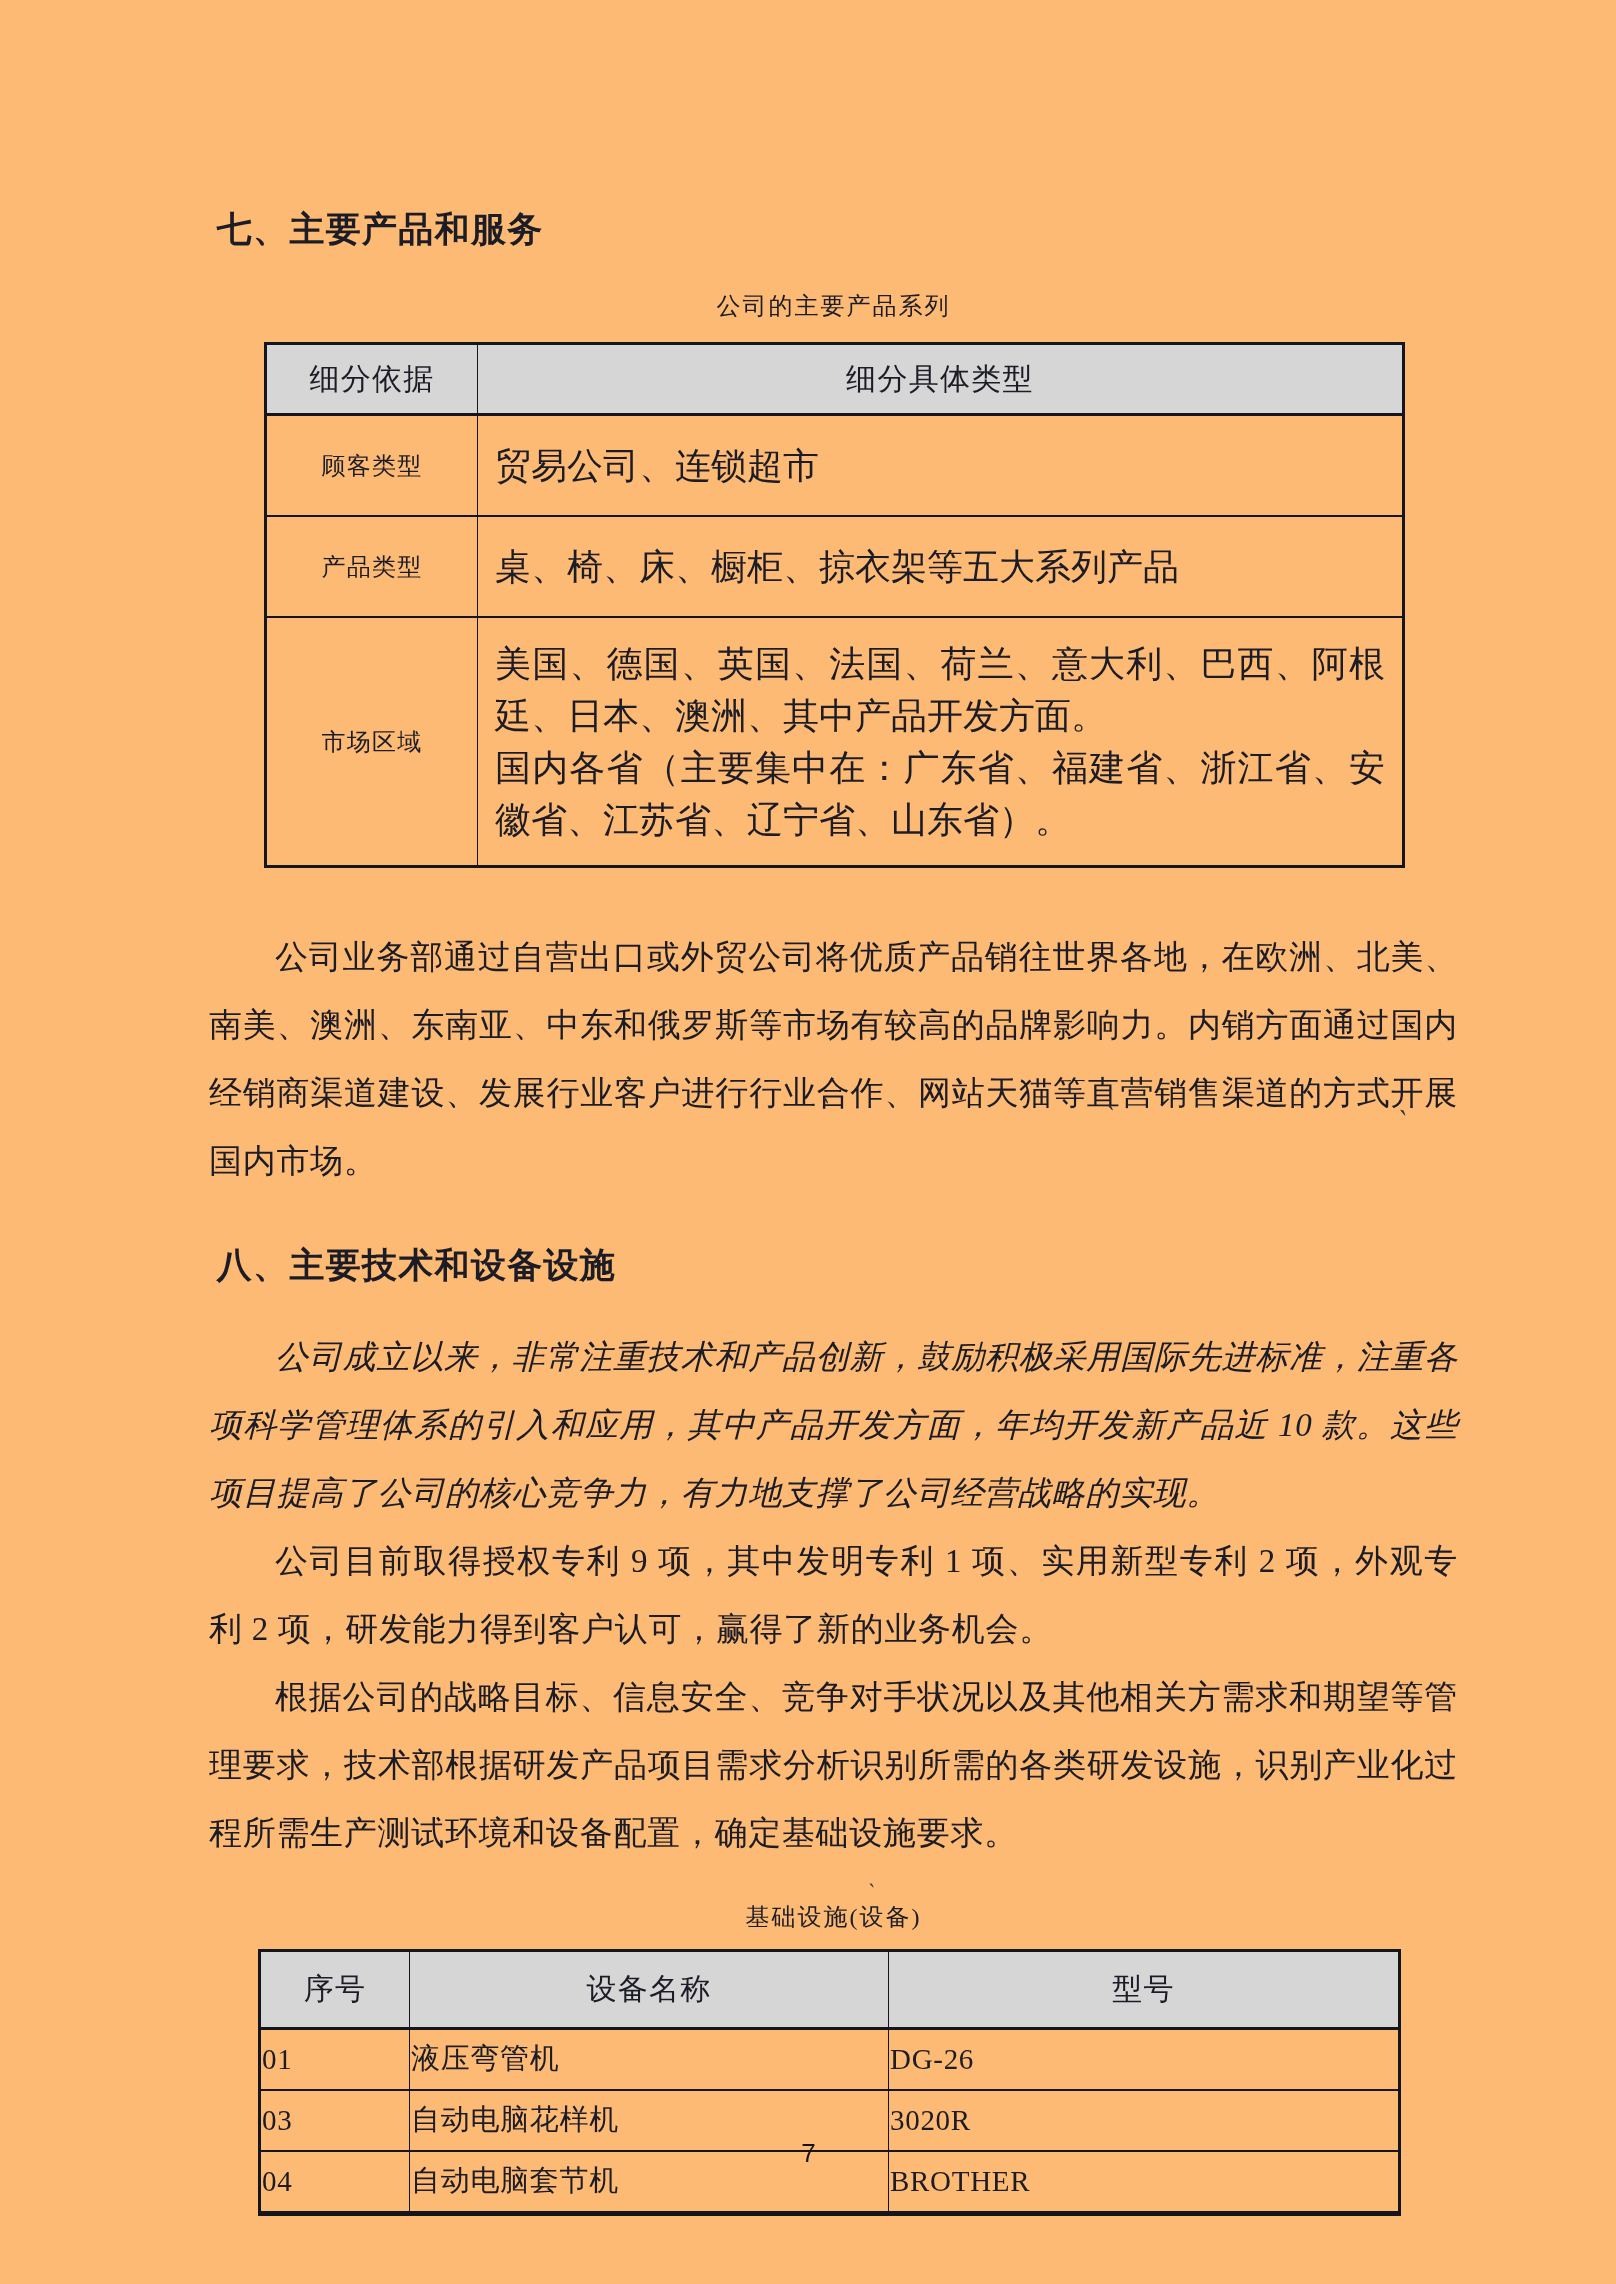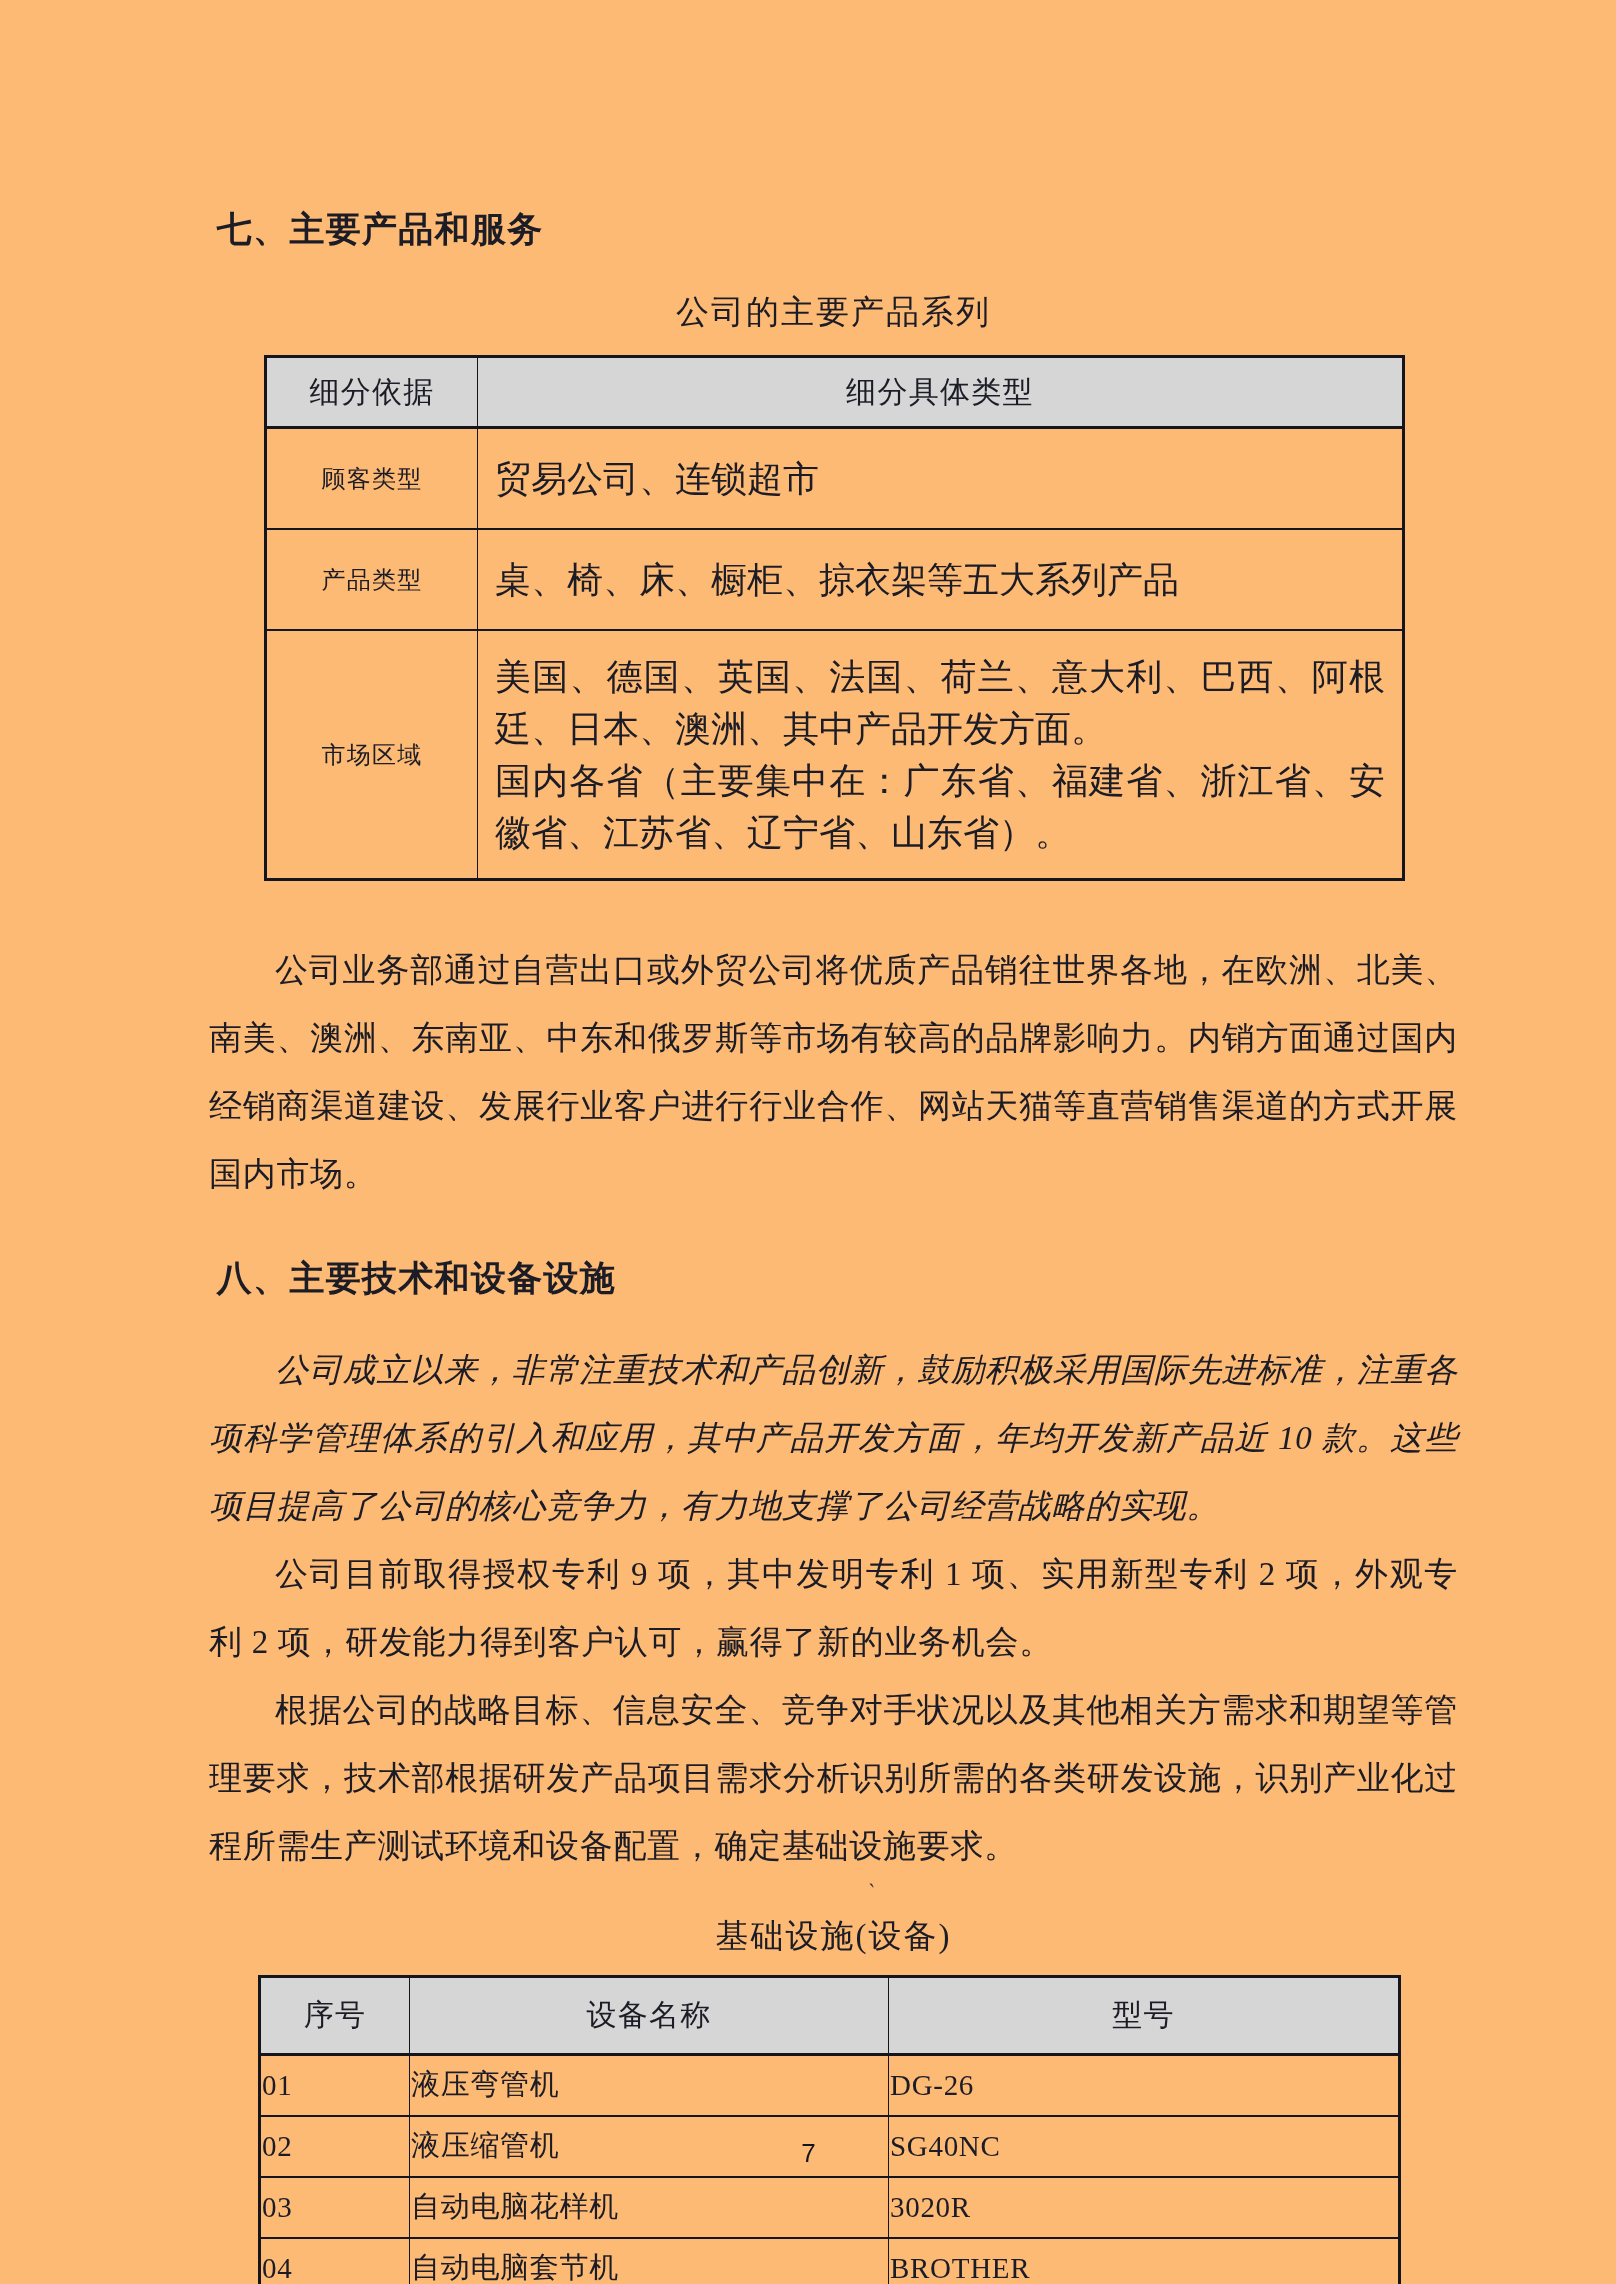--- a/index.html
+++ b/index.html
@@ -13,21 +13,21 @@
     position:relative; width:1617px; height:2284px;
     background:#fdba74; overflow:hidden;
   }
   .content { position:absolute; left:209px; top:206px; width:1249px; }
 
   .sec-heading {
     font-size:35px; font-weight:600; letter-spacing:1.3px;
     margin:0 0 0 7.8px; white-space:nowrap;
   }
   .table-caption {
-    text-align:center; font-size:33px; letter-spacing:2px;
+    text-align:center; font-size:24px; letter-spacing:2px;
     margin:37px 0 17px 0;
   }
 
   table { border-collapse:collapse; table-layout:fixed; }
 
   
   .t1 { margin-left:55px; width:1141px; border:3.9px solid #15151d;margin-top:20px; }
   .t1 th {
     background:#d6d6d6; font-weight:normal; font-size:30px;
     height:66px; border:1.3px solid #15151d; letter-spacing:1.3px;
@@ -145,25 +145,20 @@
           <th>型号</th>
         </tr>
       </thead>
       <tbody>
         <tr>
           <td>01</td>
           <td>液压弯管机</td>
           <td>DG-26</td>
         </tr>
         <tr>
-          <td>02</td>
-          <td>液压缩管机</td>
-          <td>SG40NC</td>
-        </tr>
-        <tr>
           <td>03</td>
           <td>自动电脑花样机</td>
           <td>3020R</td>
         </tr>
         <tr>
           <td>04</td>
           <td>自动电脑套节机</td>
           <td>BROTHER</td>
         </tr>
       </tbody>

